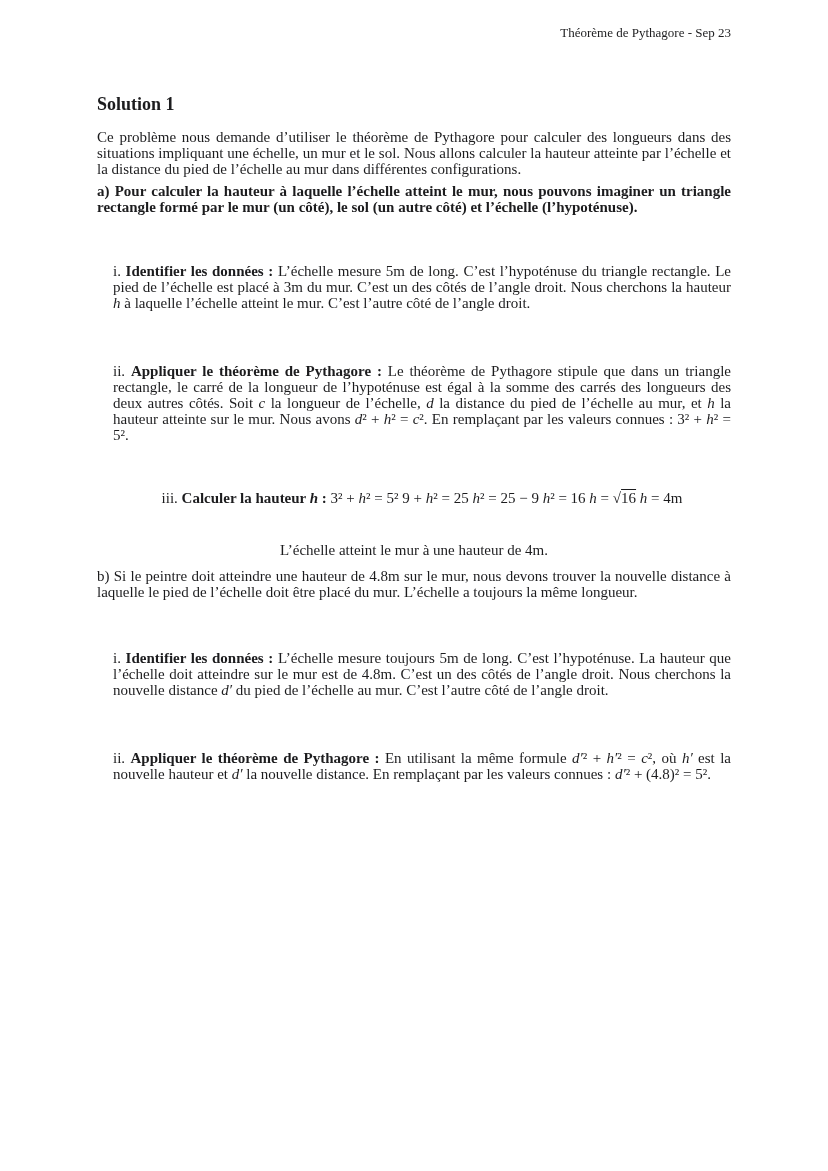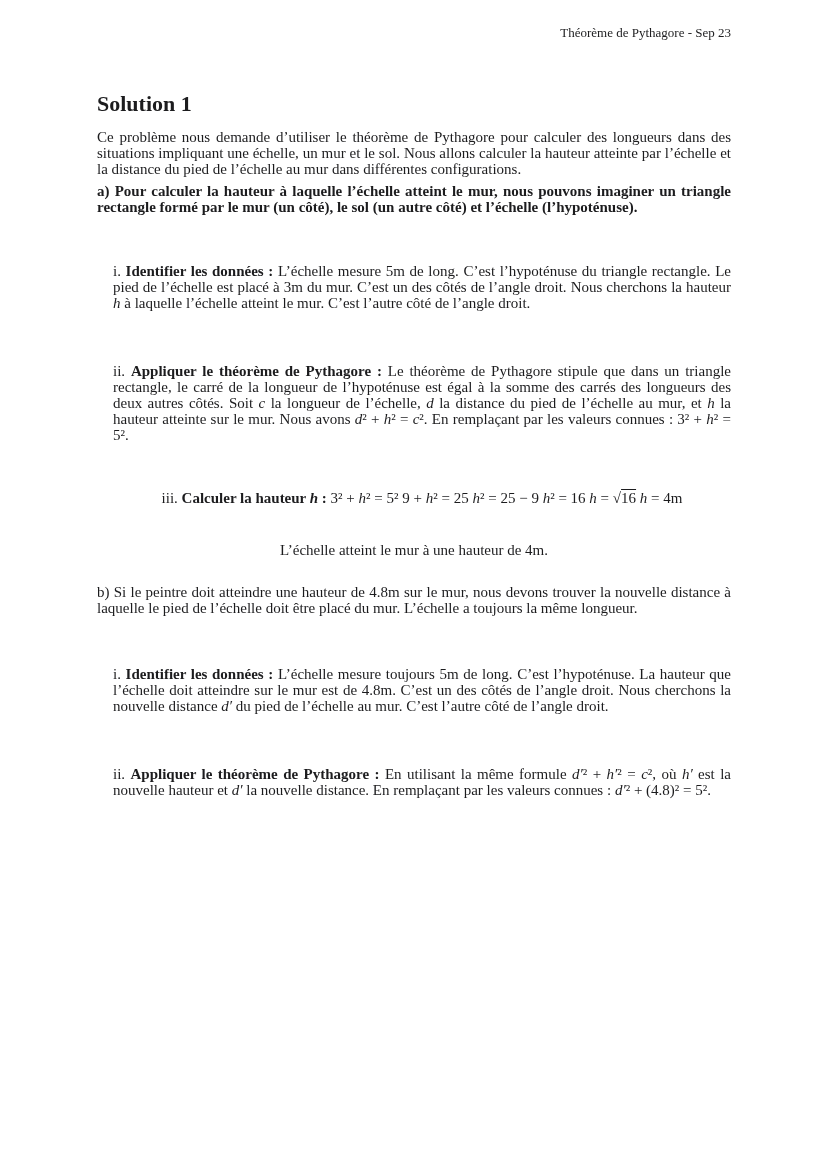--- a/index.html
+++ b/index.html
@@ -13,39 +13,39 @@
     overflow: hidden;
   }
   .header {
     padding: 25px 97px 0 97px;
     text-align: right;
     font-size: 13px;
     line-height: 15px;
   }
   .title {
     margin: 53px 97px 0 97px;
-    font-size: 22px;
+    font-size: 18px;
     line-height: 22px;
     font-weight: bold;
   }
   .content { padding: 0 97px; }
   .para {
     margin: 0;
     font-size: 15px;
     line-height: 16px;
     text-align: justify;
   }
   .intro   { margin-top: 14px; }
   .part-a  { margin-top: 6px; font-weight: bold; }
   .item    { margin-left: 16px; }
   .item-a-i   { margin-top: 48px; }
   .item-a-ii  { margin-top: 52px; }
   .item-a-iii { margin-top: 47px; text-align: center; }
   .result-a   { margin-top: 36px; text-align: center; }
-  .part-b     { margin-top: 26px; }
+  .part-b     { margin-top: 10px; }
   .item-b-i   { margin-top: 50px; }
   .item-b-ii  { margin-top: 52px; }
   .footer {
     position: absolute;
     left: 0; right: 0;
     top: 1096px;
     text-align: center;
     font-size: 13.5px;
   }
   .seg-b  { font-weight: bold; }

